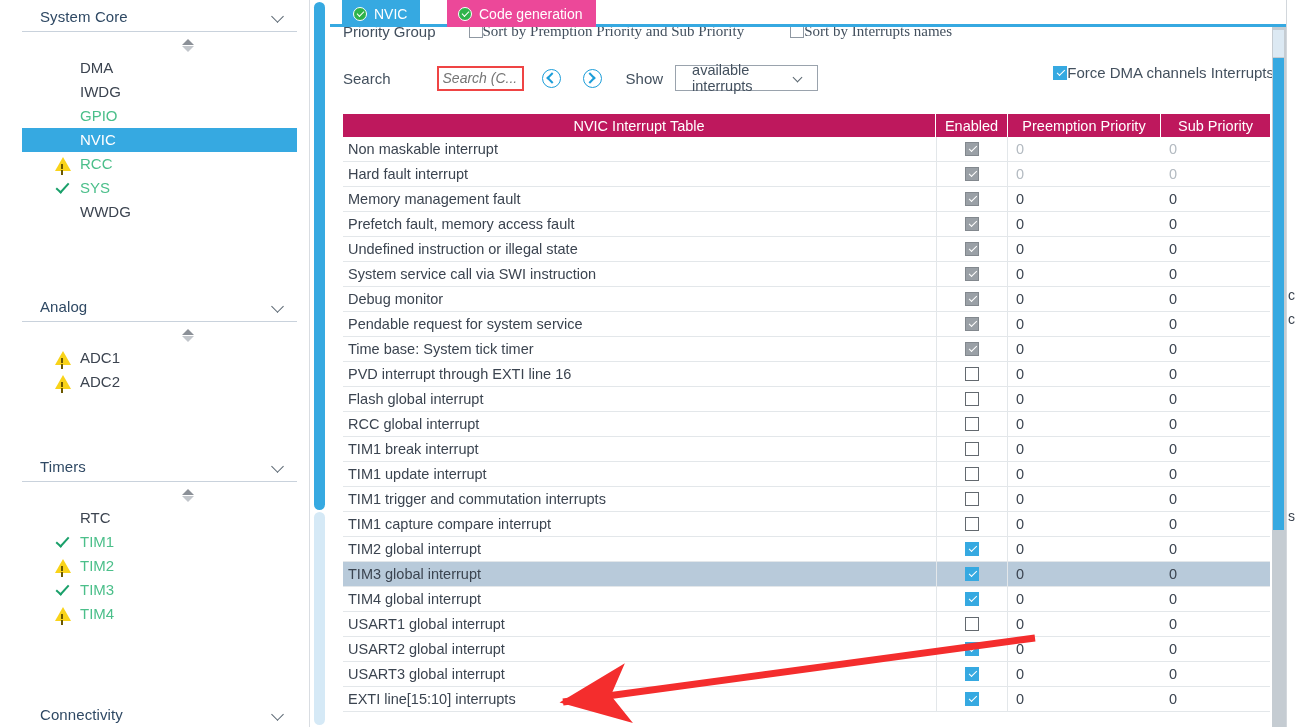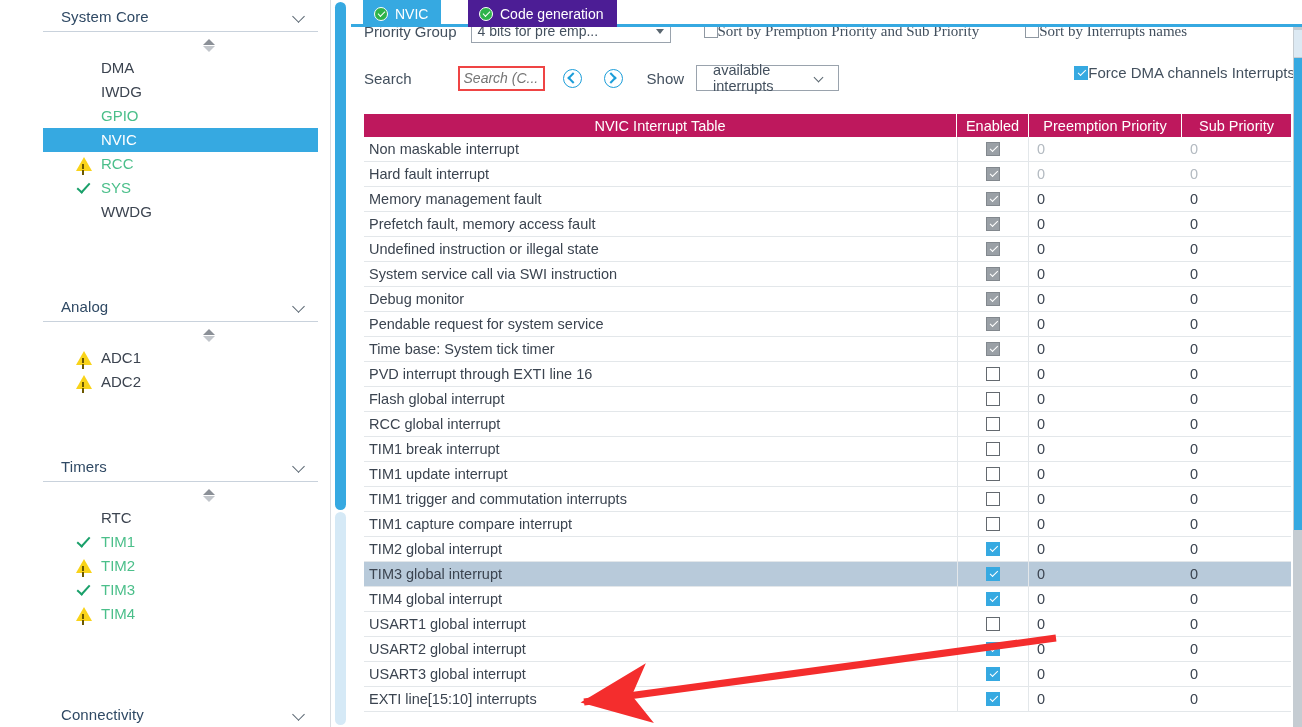--- a/index.html
+++ b/index.html
@@ -2,21 +2,21 @@
 <html><head>
 <meta charset="utf-8">
 <style>
   * { box-sizing: border-box; margin: 0; padding: 0; }
   html, body {
     width: 1302px; height: 727px;
     background: #ffffff;
     font-family: "Liberation Sans", sans-serif;
     overflow: hidden;
   }
-  #root { position: relative; width: 1042px; height: 727px; margin-left: 21px; }
+  #root { position: relative; width: 1042px; height: 727px; }
 
   
   #sidebar {
     position: absolute; left: 0; top: 0;
     width: 310px; height: 727px;
     background: #ffffff;
     border-right: 1px solid #d9dde2;
     overflow: hidden;
   }
   .side-group { position: absolute; left: 22px; width: 275px; }
@@ -126,21 +126,21 @@
   }
   .tab {
     position: absolute; top: 0; height: 27px;
     display: flex; align-items: center; gap: 7px;
     padding: 0 13px 0 11px;
     font-size: 14px;
     color: #ffffff;
     white-space: nowrap;
   }
   .tab.active { left: 12px; background: #36a9e1; }
-  .tab.inactive { left: 117px; background: #4c1d95; }
+  .tab.inactive { left: 117px; background: #ec4899; }
   .tabcheck {
     width: 14px; height: 14px; border-radius: 50%;
     background: #2eb34a; position: relative;
     border: 1.5px solid #ffffff;
     flex: 0 0 auto;
   }
   .tabcheck:after {
     content: ""; position: absolute; left: 2.5px; top: 3px;
     width: 6px; height: 3px;
     border-left: 1.8px solid #ffffff;
@@ -408,24 +408,20 @@
       </div>
       <div class="tab inactive">
         <span class="tabcheck"></span>
         <span>Code generation</span>
       </div>
     </div>
 
     <div id="prio-row">
       <div id="prio-inner">
         <span id="prio-label">Priority Group</span>
-        <div id="prio-combo">
-          <span>4 bits for pre emp...</span>
-          <span class="cv"></span>
-        </div>
         <div class="sortchk" id="sort1">
           <span class="bx"></span>
           <span>Sort by Premption Priority and Sub Priority</span>
         </div>
         <div class="sortchk" id="sort2">
           <span class="bx"></span>
           <span>Sort by Interrupts names</span>
         </div>
       </div>
     </div>

